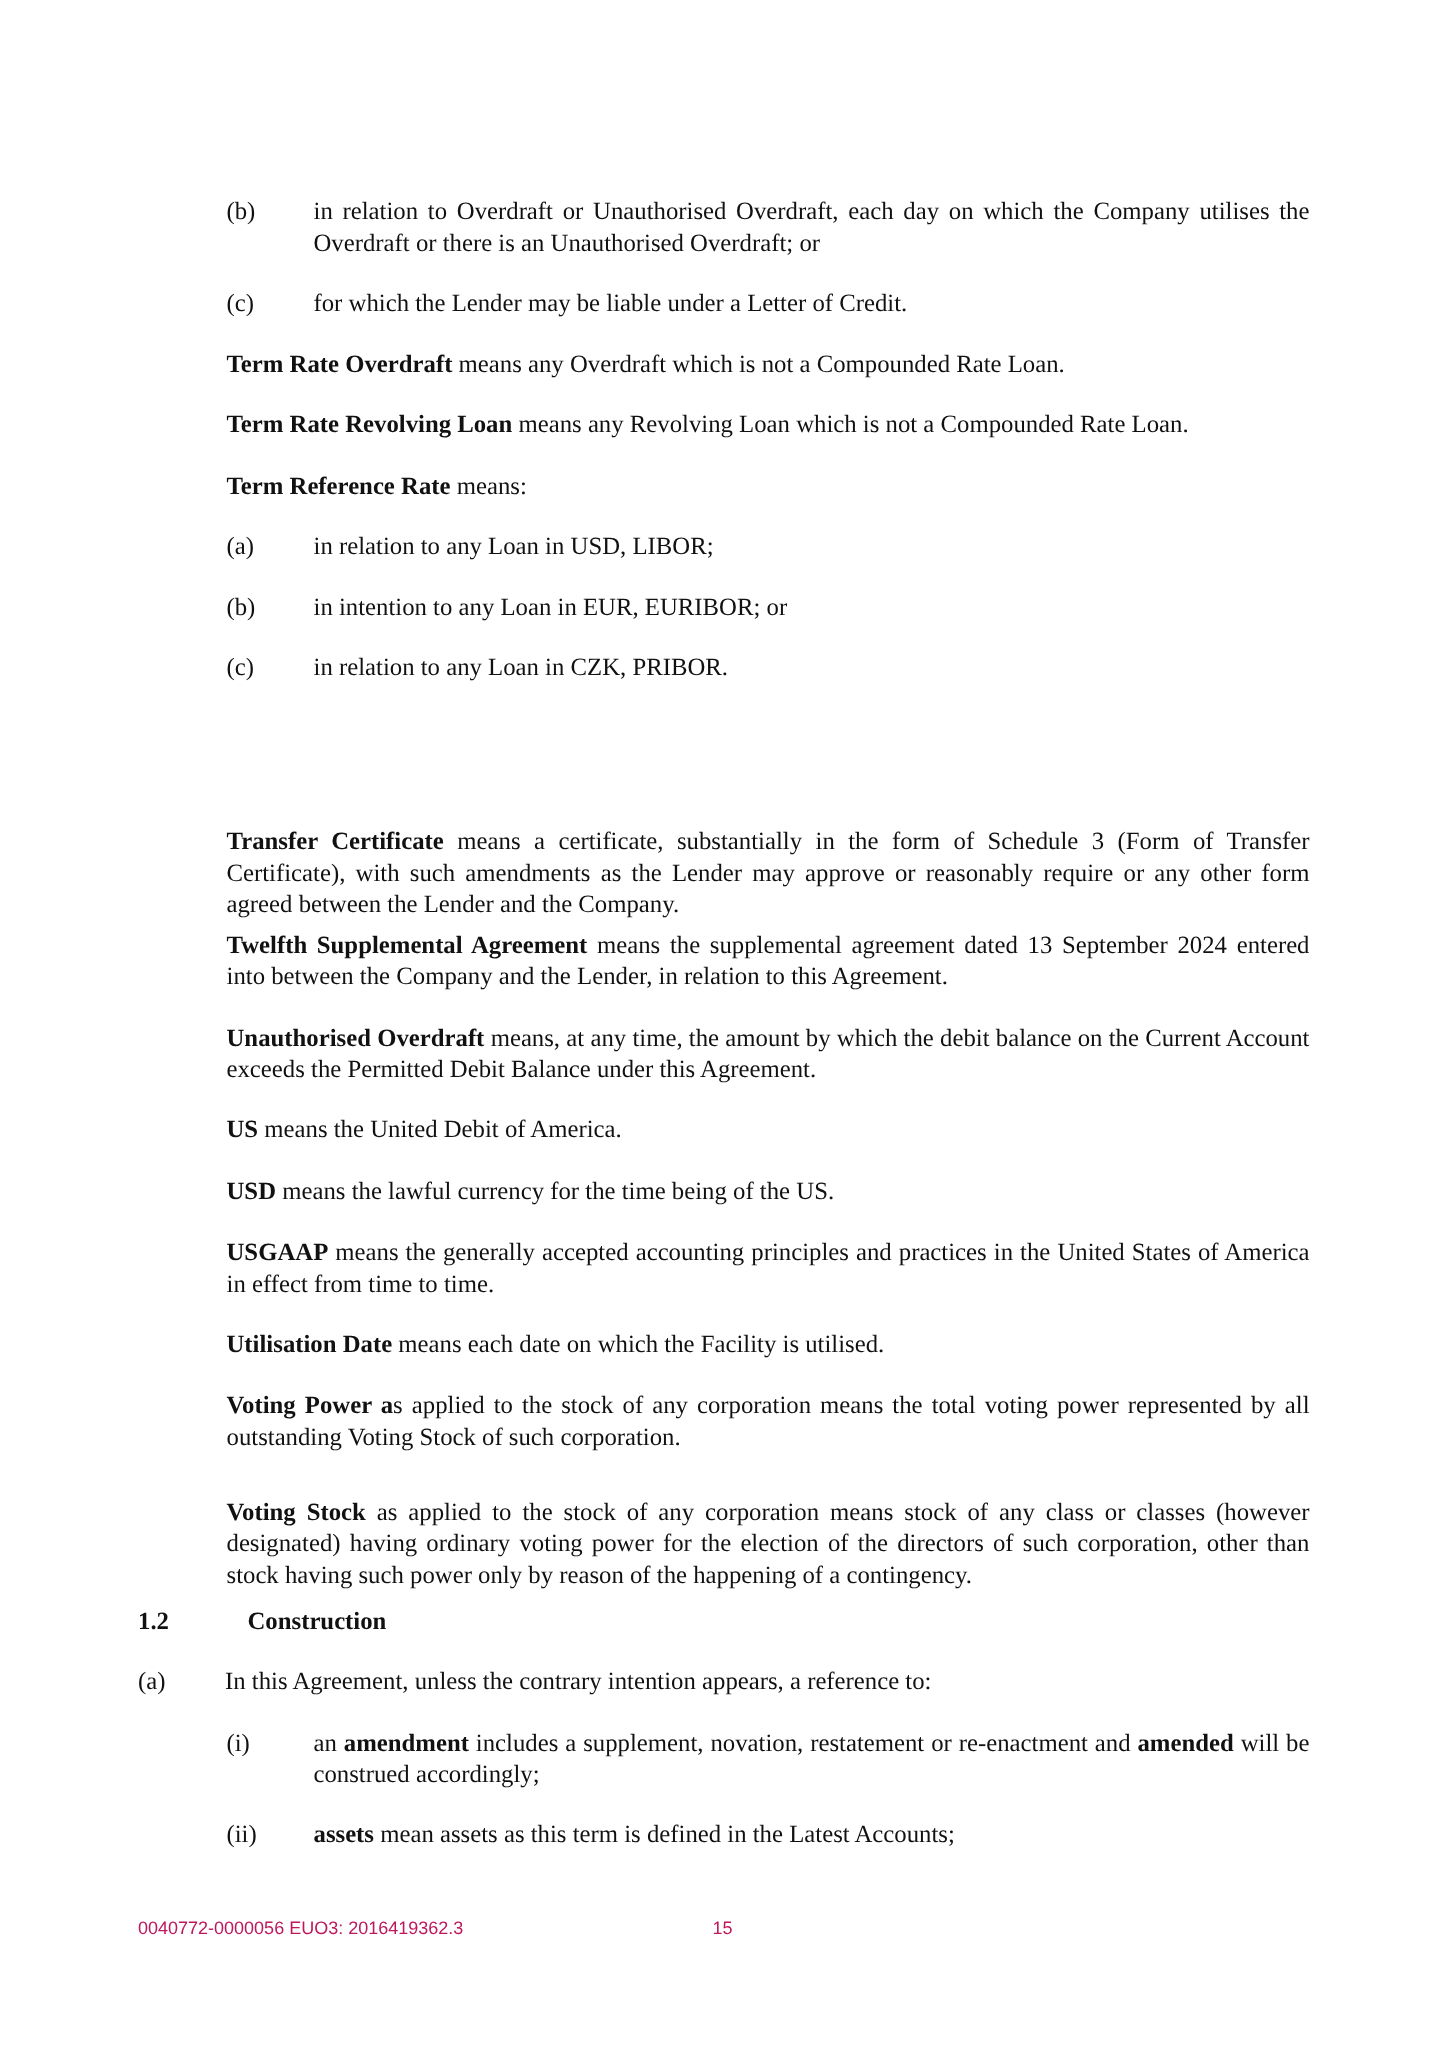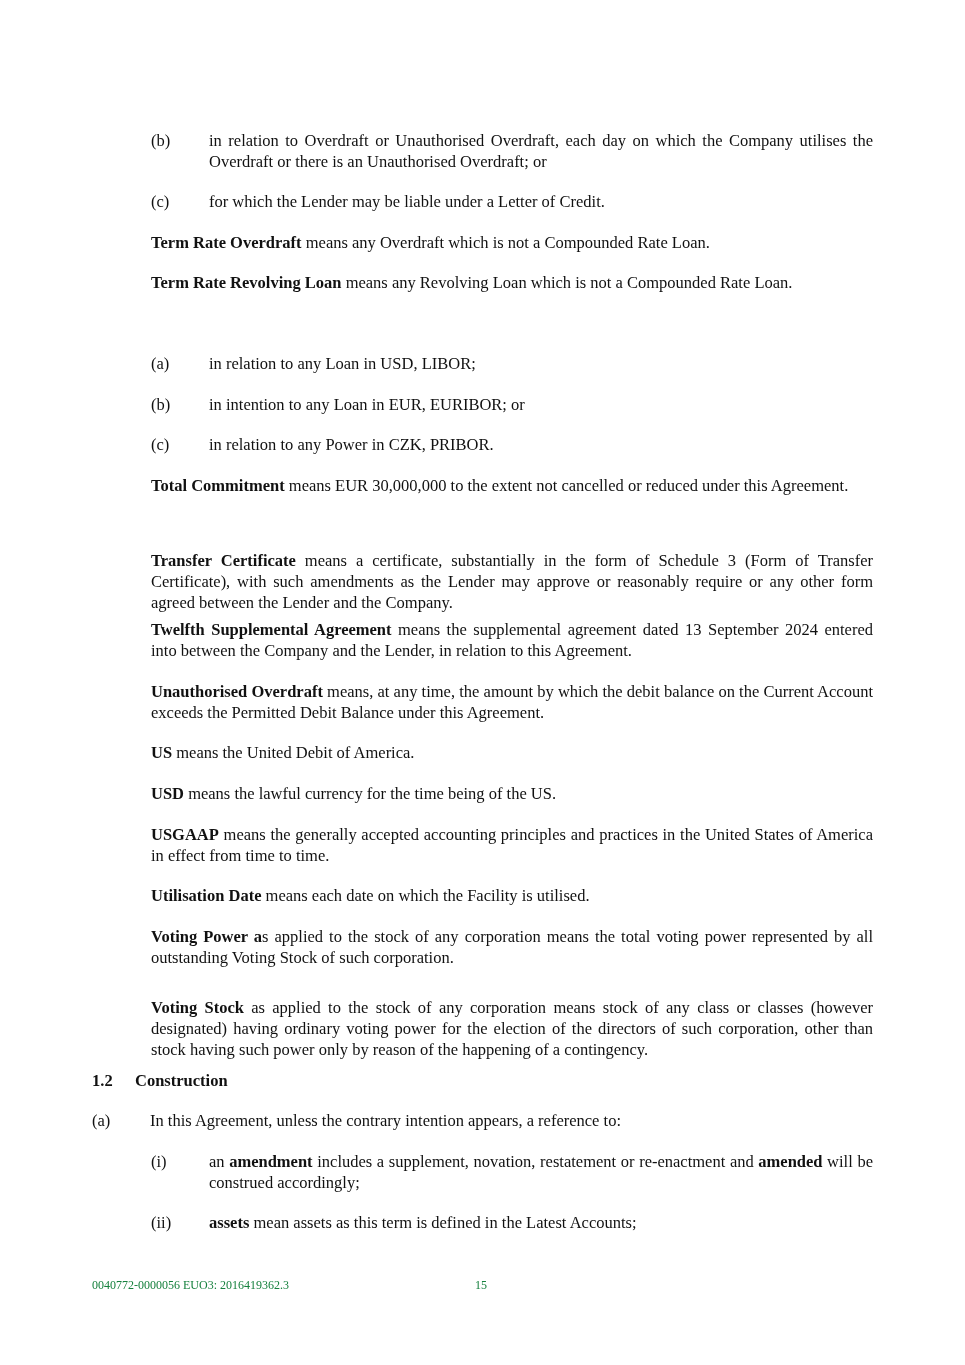--- a/index.html
+++ b/index.html
@@ -9,54 +9,54 @@
     .blk { position: absolute; left: 151px; width: 722px; line-height: 21px; text-align: justify; }
     .blk b { font-weight: bold; }
     .li { position: absolute; left: 151px; width: 722px; line-height: 21px; }
     .li .lbl { position: absolute; left: 0; top: 0; }
     .li .txt { position: absolute; left: 58px; width: 664px; text-align: justify; }
     .li2 { position: absolute; left: 92px; width: 781px; line-height: 21px; }
     .li2 .lbl { position: absolute; left: 0; top: 0; }
     .li2 .txt { position: absolute; left: 58px; width: 723px; }
     .heading { position: absolute; left: 92px; line-height: 21px; font-weight: bold; }
     .heading .num { position: absolute; left: 0; }
-    .heading .ttl { position: absolute; left: 43px; white-space: nowrap; }
-    .footer { position: absolute; top: 1278px; font-family: Liberation Serif, serif; font-size: 12px; color: #15803d; }
+    .heading .ttl { position: absolute; left: 73px; white-space: nowrap; }
+    .footer { position: absolute; top: 1278px; font-family: Liberation Sans, sans-serif; font-size: 12px; color: #be185d; }
   </style>
 </head>
 <body>
 
 <div class="page">
 
   <div class="li" style="top:130px;">
     <span class="lbl">(b)</span>
     <span class="txt">in relation to Overdraft or Unauthorised Overdraft, each day on which the Company utilises the Overdraft or there is an Unauthorised Overdraft; or</span>
   </div>
   <div class="li" style="top:191px;">
     <span class="lbl">(c)</span>
     <span class="txt">for which the Lender may be liable under a Letter of Credit.</span>
   </div>
 
   <div class="blk" style="top:232px;"><b>Term Rate Overdraft</b><span> means any Overdraft which is not a Compounded Rate Loan.</span></div>
   <div class="blk" style="top:272px;"><b>Term Rate Revolving Loan</b><span> means any Revolving Loan which is not a Compounded Rate Loan.</span></div>
+  <div class="blk" style="top:313px;"><b>Term Reference Rate</b><span> means:</span></div>
 
   <div class="li" style="top:353px;">
     <span class="lbl">(a)</span>
     <span class="txt">in relation to any Loan in USD, LIBOR;</span>
   </div>
   <div class="li" style="top:394px;">
     <span class="lbl">(b)</span>
     <span class="txt">in intention to any Loan in EUR, EURIBOR; or</span>
   </div>
   <div class="li" style="top:434px;">
     <span class="lbl">(c)</span>
-    <span class="txt">in relation to any Power in CZK, PRIBOR.</span>
+    <span class="txt">in relation to any Loan in CZK, PRIBOR.</span>
   </div>
 
-  <div class="blk" style="top:475px;"><b>Total Commitment</b><span> means EUR 30,000,000 to the extent not cancelled or reduced under this Agreement.</span></div>
   <div class="blk" style="top:550px;"><b>Transfer Certificate</b><span> means a certificate, substantially in the form of Schedule 3 (Form of Transfer Certificate), with such amendments as the Lender may approve or reasonably require or any other form agreed between the Lender and the Company.</span></div>
   <div class="blk" style="top:619px;"><b>Twelfth Supplemental Agreement</b><span> means the supplemental agreement dated 13 September 2024 entered into between the Company and the Lender, in relation to this Agreement.</span></div>
   <div class="blk" style="top:681px;"><b>Unauthorised Overdraft</b><span> means, at any time, the amount by which the debit balance on the Current Account exceeds the Permitted Debit Balance under this Agreement.</span></div>
   <div class="blk" style="top:742px;"><b>US</b><span> means the United Debit of America.</span></div>
   <div class="blk" style="top:824px;"><b>USGAAP</b><span> means the generally accepted accounting principles and practices in the United States of America in effect from time to time.</span></div>
   <div class="blk" style="top:783px;"><b>USD</b><span> means the lawful currency for the time being of the US.</span></div>
   <div class="blk" style="top:885px;"><b>Utilisation Date</b><span> means each date on which the Facility is utilised.</span></div>
   <div class="blk" style="top:926px;"><b>Voting Power a</b><span>s applied to the stock of any corporation means the total voting power represented by all outstanding Voting Stock of such corporation.</span></div>
   <div class="blk" style="top:997px;"><b>Voting Stock</b><span> as applied to the stock of any corporation means stock of any class or classes (however designated) having ordinary voting power for the election of the directors of such corporation, other than stock having such power only by reason of the happening of a contingency.</span></div>
 

